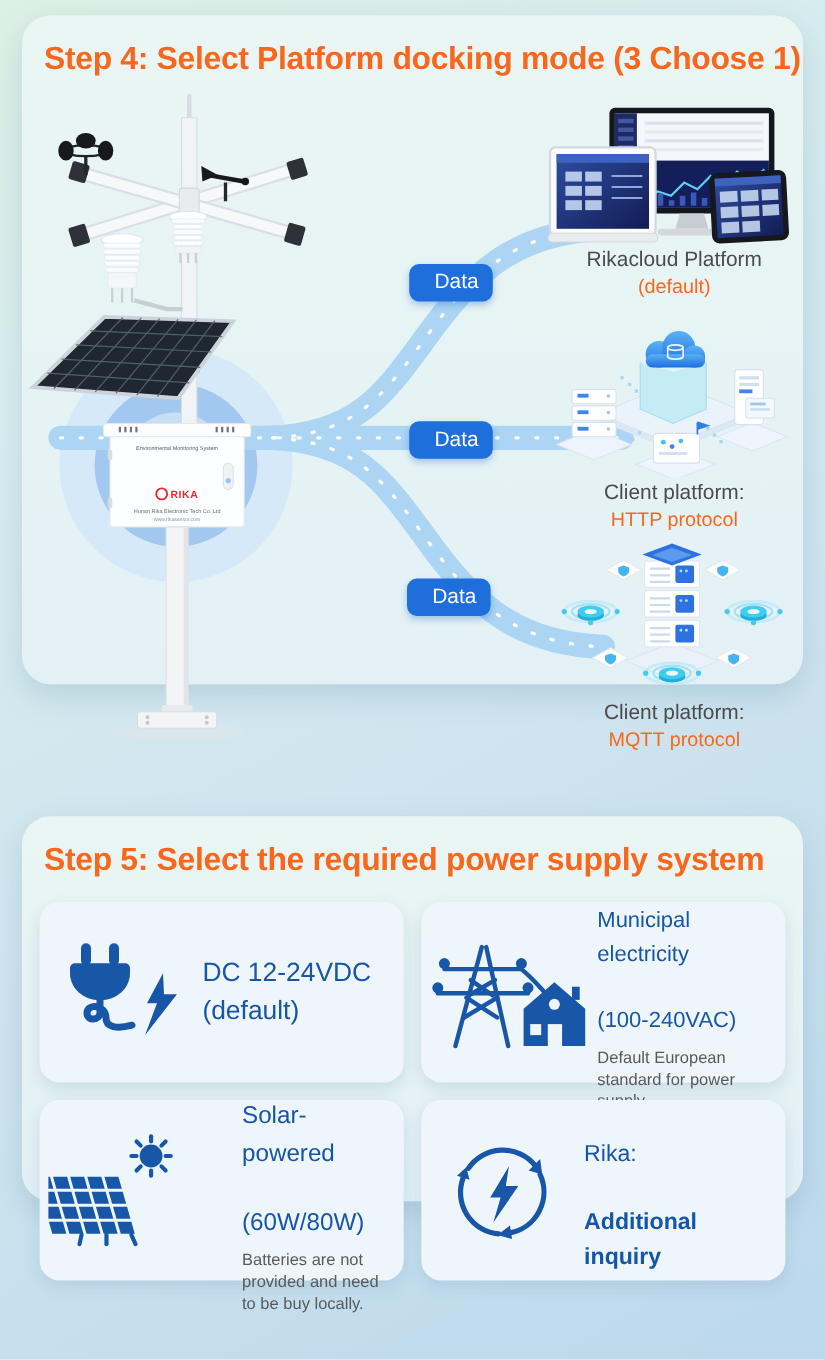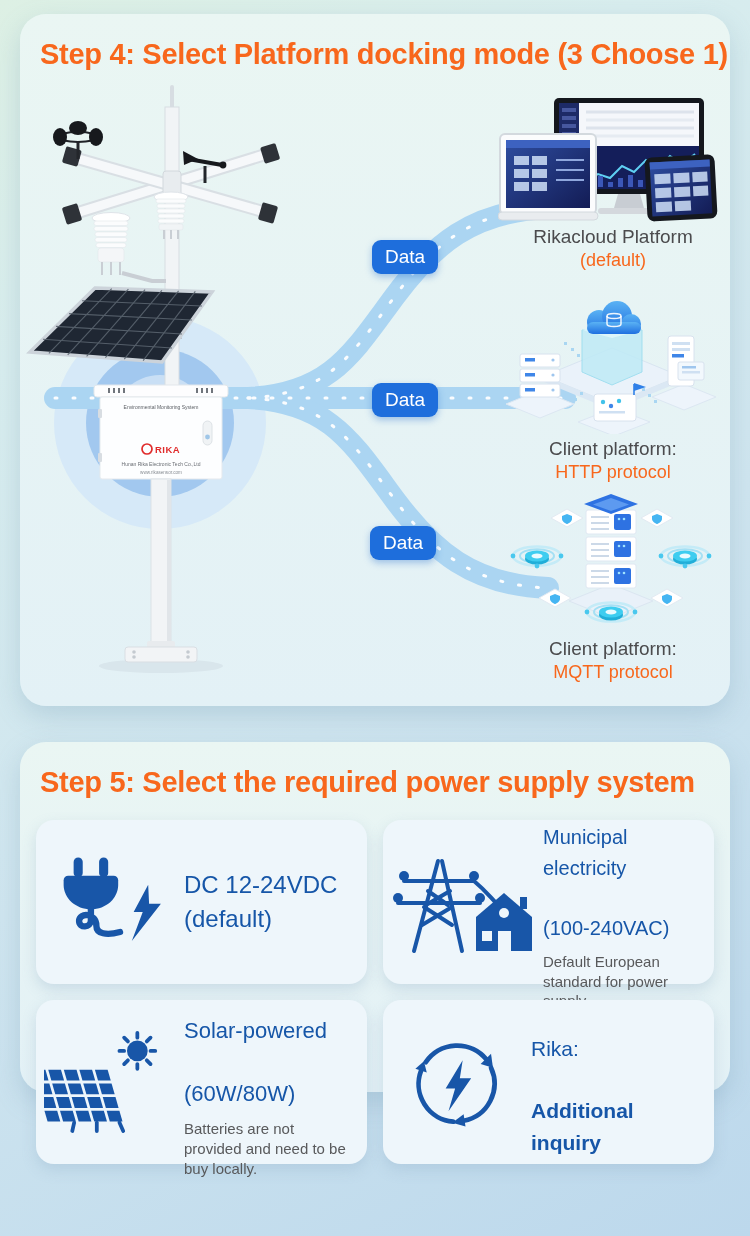--- a/index.html
+++ b/index.html
@@ -7,30 +7,31 @@
     width:750px;height:1236px;position:relative;overflow:hidden;
     font-family:"Liberation Sans", sans-serif;
     background:linear-gradient(150deg,#ddf0e4 0%,#d8edee 22%,#cfe5ef 55%,#bcd8ec 100%);
   }
   .abs{position:absolute;}
   .panel{
     position:absolute;left:20px;width:710px;border-radius:26px;
     background:linear-gradient(180deg,#eaf6f3 0%,#e3f1f6 100%);
     box-shadow:0 10px 26px rgba(110,150,175,.28);
   }
-  #panel-step4{top:14px;height:692px;}
+  #panel-step4{top:14px;height:608px;}
   #panel-step5{top:742px;height:350px;}
   .step-title{
     position:absolute;left:20px;top:24px;
     font-size:29px;font-weight:700;letter-spacing:-.3px;color:#f8671c;white-space:nowrap;
   }
   .data-badge{
     position:absolute;width:66px;height:34px;border-radius:9px;background:#1e6edc;
     color:#fff;font-size:19px;display:flex;align-items:center;justify-content:center;
     box-shadow:0 3px 7px rgba(25,100,200,.35);
+    padding-left:10px;
   }
   .platform-caption{position:absolute;width:230px;text-align:center;line-height:1.32;}
   .platform-caption .cap{font-size:19px;color:#4b4b4d;}
   .platform-caption .sub{font-size:18px;color:#f8671c;}
   .card{
     position:absolute;width:331px;height:164px;border-radius:18px;background:#eef6fb;
     box-shadow:0 6px 14px rgba(140,170,195,.30);
     display:flex;align-items:center;
   }
   .card .icon-box{width:148px;display:flex;align-items:center;justify-content:center;flex:0 0 auto;}
@@ -463,21 +464,21 @@
         <rect x="94" y="84" width="10" height="10" fill="#eef6fb"></rect>
       </svg>
     </div>
     <div class="txt">
       <div class="h1l">Municipal electricity</div>
       <div class="h1l">(100-240VAC)</div>
       <div class="body-txt" style="max-width:170px;">Default European standard for power supply.</div>
     </div>
   </div>
 
-  <div class="card mid-h" style="left:16px;top:258px;">
+  <div class="card mid-h" style="left:16px;top:258px;gap:36px;">
     <div class="icon-box">
       <svg width="132" height="104" viewBox="0 0 140 110">
         <g fill="#1856a8">
           <circle cx="99" cy="22" r="11"></circle>
         </g>
         <g stroke="#1856a8" stroke-width="4" stroke-linecap="round">
           <line x1="99" y1="3" x2="99" y2="8"></line>
             <line x1="99" y1="36" x2="99" y2="41"></line>
           <line x1="80" y1="22" x2="85" y2="22"></line>
             <line x1="113" y1="22" x2="118" y2="22"></line>

